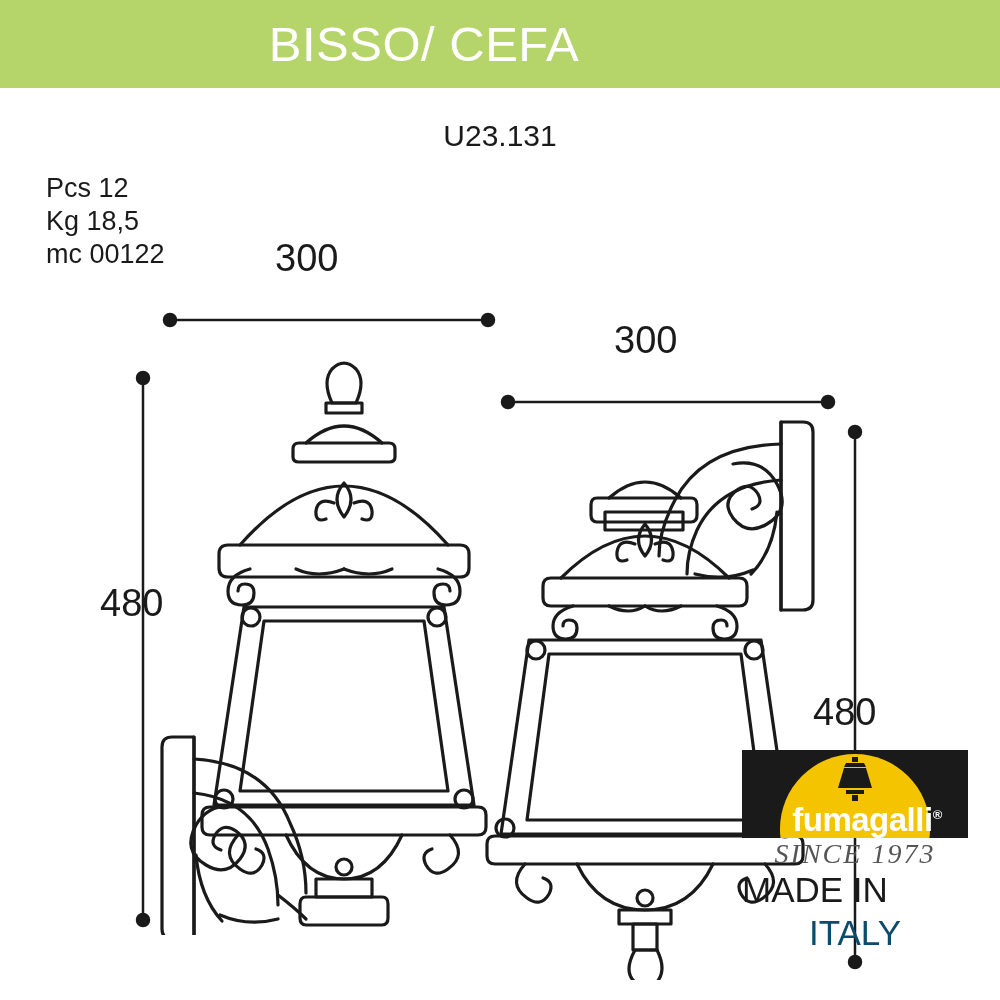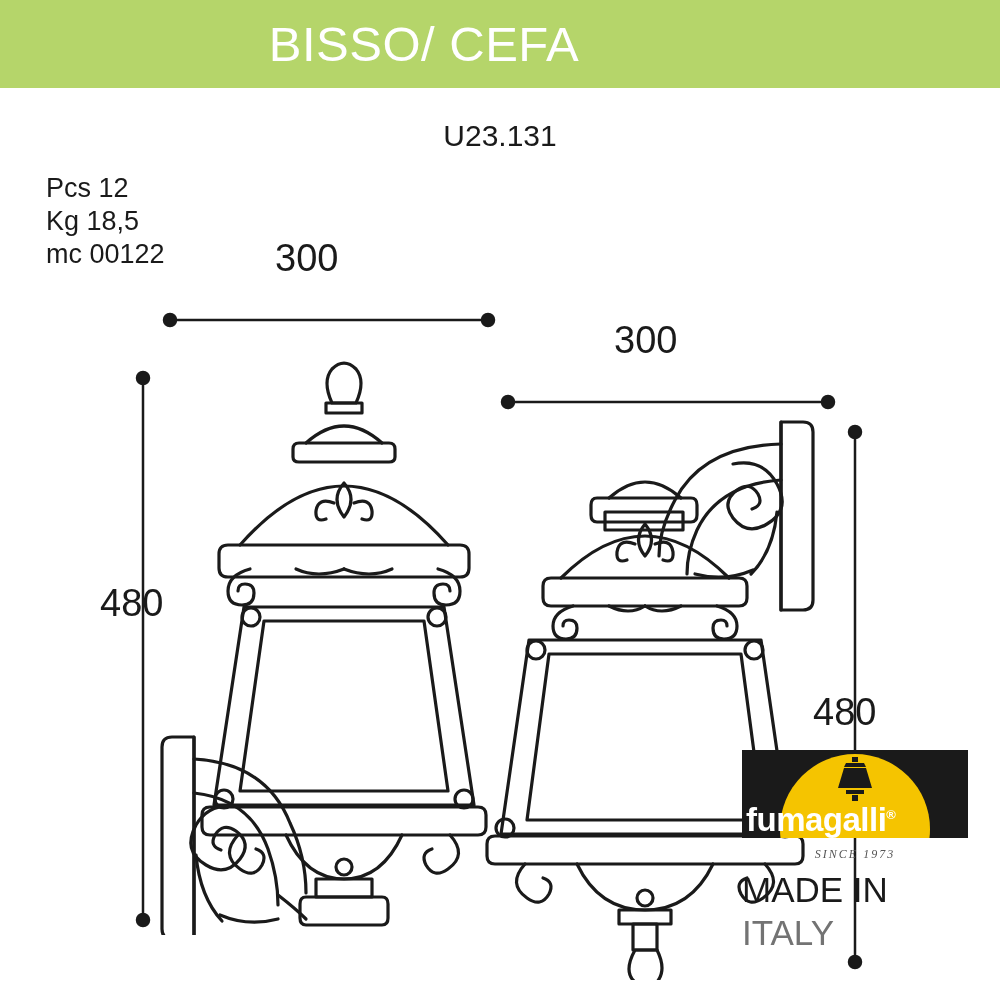--- a/index.html
+++ b/index.html
@@ -121,44 +121,44 @@
   .logo-lantern {
     position: absolute;
     left: 50%;
     top: 7px;
     transform: translateX(-50%);
     width: 46px;
     height: 44px;
   }
   .logo-word {
     position: absolute;
-    left: 4px;
+    left: 12px;
     bottom: 1px;
     width: 226px;
-    text-align: left;
+    text-align: center;
     color: #ffffff;
     font-size: 33px;
     font-weight: bold;
     letter-spacing: -0.5px;
     line-height: 34px;
     white-space: nowrap;
   }
   .logo-word sup {
     font-size: 13px;
     vertical-align: super;
   }
   .logo-since {
     position: absolute;
     left: 0;
     top: 92px;
     width: 226px;
     text-align: center;
     font-family: "Liberation Serif", serif;
     font-style: italic;
-    font-size: 12px;
+    font-size: 28px;
     color: #555555;
     letter-spacing: 2px;
     line-height: 24px;
     white-space: nowrap;
   }
   .logo-made {
     position: absolute;
     left: 0;
     top: 118px;
     width: 226px;
@@ -167,23 +167,23 @@
     color: #1a1a1a;
     font-weight: normal;
     line-height: 43px;
     white-space: nowrap;
   }
   .logo-italy {
     position: absolute;
     left: 0;
     top: 161px;
     width: 226px;
-    text-align: left;
+    text-align: center;
     font-size: 35px;
-    color: #737373;
+    color: #0c4a6e;
     line-height: 43px;
     white-space: nowrap;
   }
 </style>
 </head>
 <body>
 
 <div id="page">
 
   <div class="header-band"></div>

